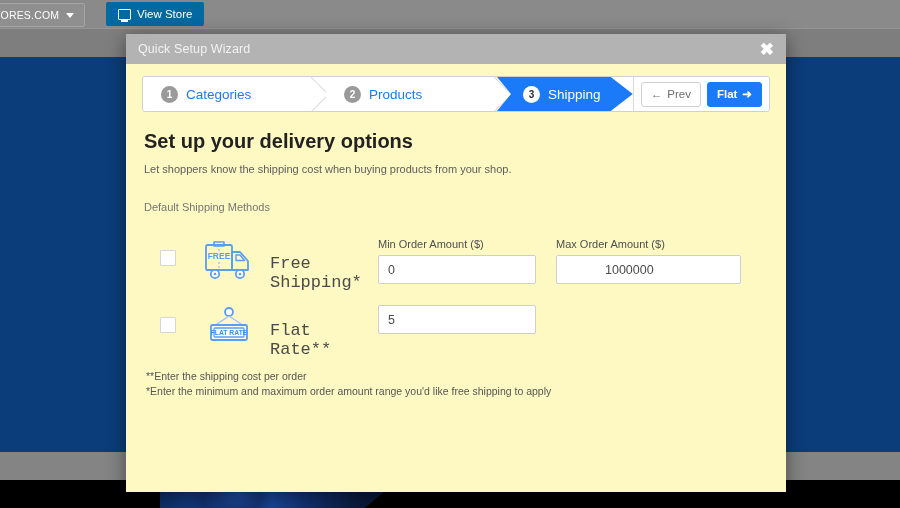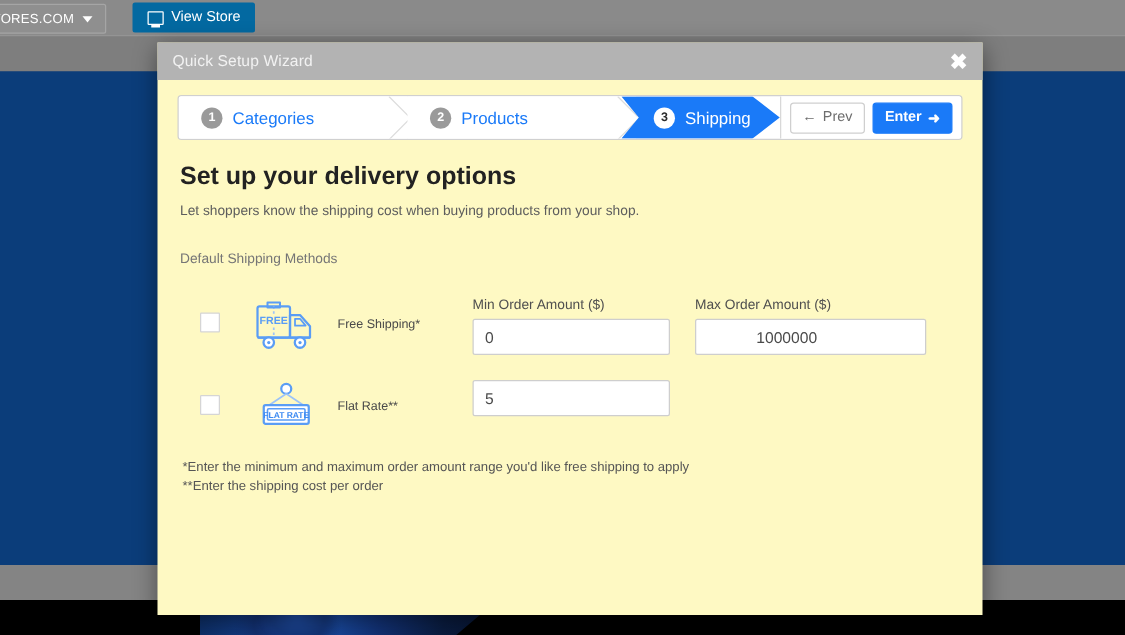--- a/index.html
+++ b/index.html
@@ -291,24 +291,25 @@
     height: 52px;
     margin-left: 22px;
     flex: 0 0 auto;
     display: flex;
     align-items: center;
     justify-content: center;
   }
   .method-name {
     width: 100px;
     margin-left: 10px;
-    font-size: 10px;
+    font-size: 17px;
     color: #4a4a4a;
     margin-top: 19px;
     flex: 0 0 auto;
+    font-family: Liberation Mono, monospace;
   }
   .field {
     margin-left: 8px;
     margin-top: 3px;
   }
   .field + .field { margin-left: 20px; }
   .field-label {
     font-size: 11px;
     color: #4f4f4f;
     margin-bottom: 5px;
@@ -388,21 +389,21 @@
         </div>
 
       </div>
 
       <div class="wizard-nav">
         <div class="btn btn-prev">
           <span>←</span>
           <span>Prev</span>
         </div>
         <div class="btn btn-next">
-          <span>Enter</span>
+          <span>Flat</span>
           <span>➜</span>
         </div>
       </div>
     </div>
 
     <div class="content">
 
       <h1 class="h1">Set up your delivery options</h1>
       <p class="sub">Let shoppers know the shipping cost when buying products from your shop.</p>
       <div class="section-label">Default Shipping Methods</div>
@@ -454,19 +455,19 @@
         </div>
 
         <div class="method-name">Flat Rate**</div>
 
         <div class="field">
           <input class="field-input" type="text" value="5" style="">
         </div>
       </div>
 
       <div class="footnotes">
+        <div class="footnote">**Enter the shipping cost per order</div>
         <div class="footnote">*Enter the minimum and maximum order amount range you'd like free shipping to apply</div>
-        <div class="footnote">**Enter the shipping cost per order</div>
       </div>
 
     </div>
   </div>
 </div>
 
 </body></html>

